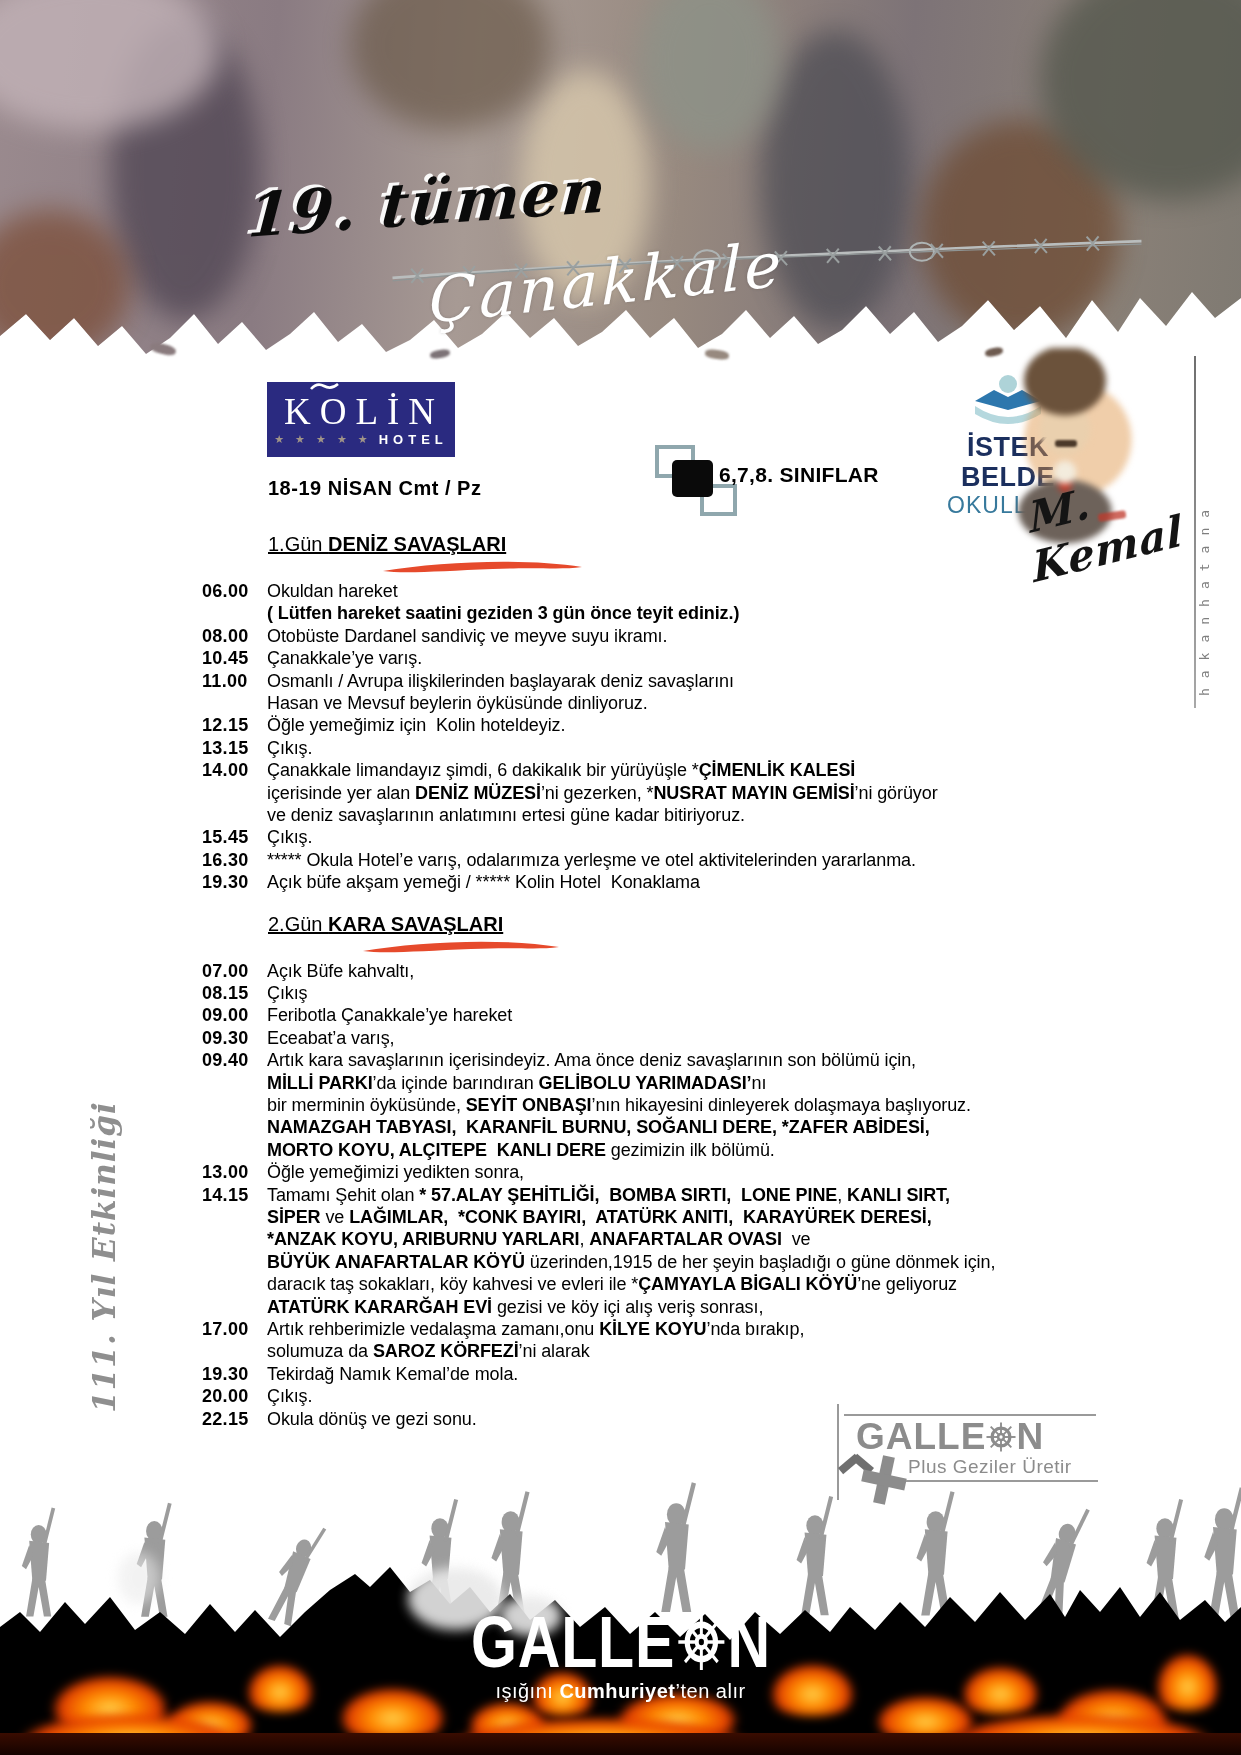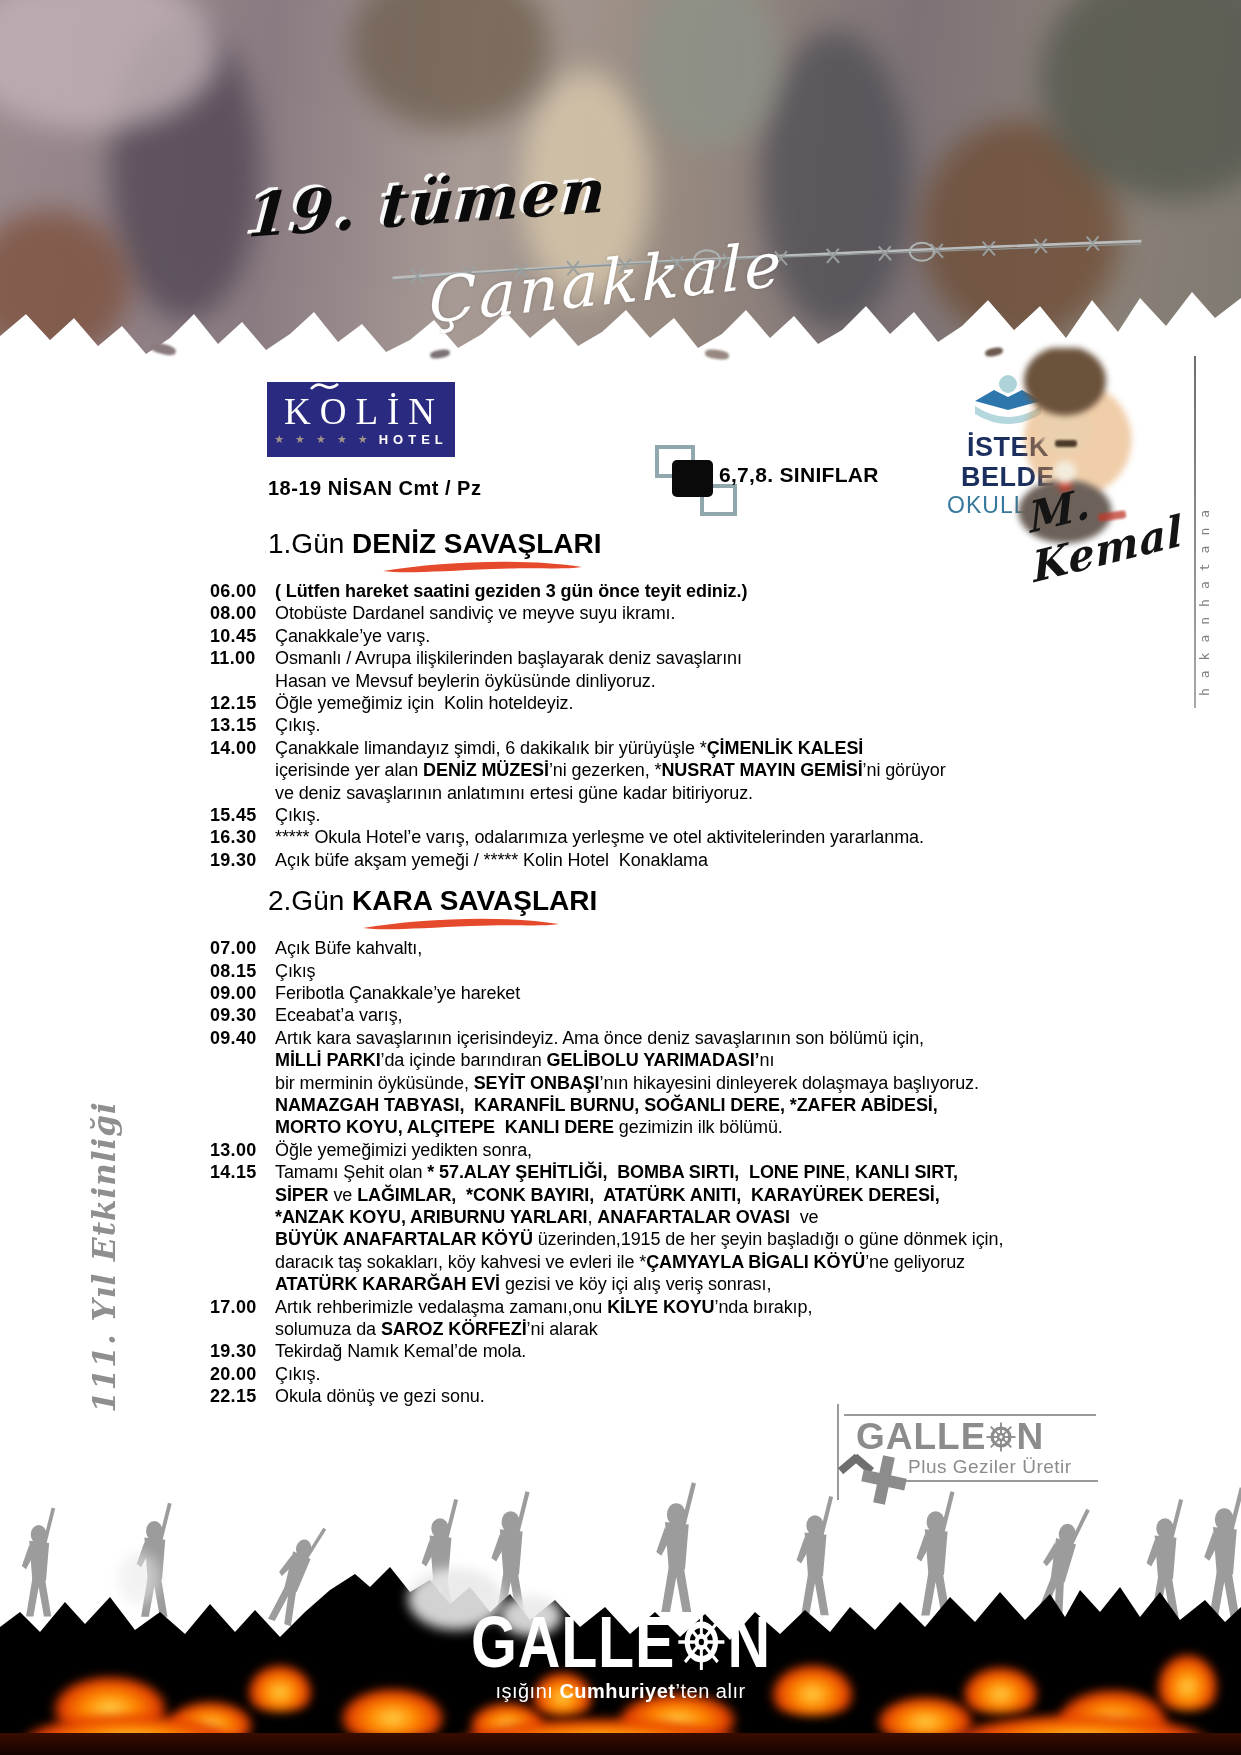--- a/index.html
+++ b/index.html
@@ -75,25 +75,25 @@
   .vline{position:absolute;left:1194px;top:356px;width:2px;height:352px;
     background:linear-gradient(#6f6f6f,#a8a8a8);}
   .artist-mark{position:absolute;left:1204px;top:598px;transform:translate(-50%,-50%) rotate(-90deg);
     white-space:nowrap;font-family:"DejaVu Sans Mono",monospace;font-size:13px;letter-spacing:10px;color:#7f7f7f;}
   .left-mark{position:absolute;left:104px;top:1257px;transform:translate(-50%,-50%) rotate(-90deg);
     white-space:nowrap;font-family:"DejaVu Serif",serif;font-style:italic;font-weight:bold;
     font-size:31px;color:#8f8f8f;letter-spacing:1px;}
 
   
   #itinerary{position:absolute;left:202px;top:531px;width:1020px;font-size:18px;}
-  .day-heading{font-size:28px;line-height:26px;margin-left:66px;}
+  .day-heading{font-size:20px;line-height:26px;margin-left:66px;text-decoration:underline;}
   .day-heading:not(:first-child){margin-top:17px;}
   .swoosh{height:14px;margin:2px 0 7px 0;}
   .entry{display:flex;}
-  .entry .time{width:65px;flex:none;font-weight:bold;line-height:22.4px;letter-spacing:.3px;margin-left:8px;}
+  .entry .time{width:65px;flex:none;font-weight:bold;line-height:22.4px;letter-spacing:.3px;}
   .entry .lines{flex:1;}
   .line{height:22.4px;line-height:22.4px;white-space:pre;letter-spacing:-.1px;}
   .b{font-weight:bold;}
 
   
   .gsmall{position:absolute;left:828px;top:1398px;width:285px;height:112px;color:#8c8c8c;}
   .gs-vline{position:absolute;left:9px;top:6px;width:2px;height:96px;background:#9a9a9a;}
   .gs-hline{position:absolute;left:16px;top:16px;width:252px;height:2px;background:#9a9a9a;}
   .gs-brand{position:absolute;left:28px;top:20px;display:flex;align-items:center;
     font-size:37px;font-weight:bold;letter-spacing:1px;line-height:37px;}
@@ -221,20 +221,21 @@
   <div class="left-mark">111. Yıl Etkinliği</div>
 
   <div id="itinerary">
       <div class="day-heading"><span>1.Gün </span><span class="b">DENİZ SAVAŞLARI</span></div>
       <div class="swoosh" style="margin-left: 178px;"><svg width="205" height="14" viewBox="0 0 205 14">
           <path d="M3,10 C 61.5,0 147.6,-3 202,6 C 180.4,9 159.9,6 112.75000000000001,8 C 61.5,10 24.599999999999998,13 3,10 Z" fill="#e64a2c"></path>
         </svg></div>
       <div class="entry">
         <div class="time">06.00</div>
         <div class="lines">
+          <div class="line"><span>Okuldan hareket</span></div>
           <div class="line"><span class="b">( Lütfen hareket saatini geziden 3 gün önce teyit ediniz.)</span></div>
         </div>
       </div>
       <div class="entry">
         <div class="time">08.00</div>
         <div class="lines">
           <div class="line"><span>Otobüste Dardanel sandiviç ve meyve suyu ikramı.</span></div>
         </div>
       </div>
       <div class="entry">

